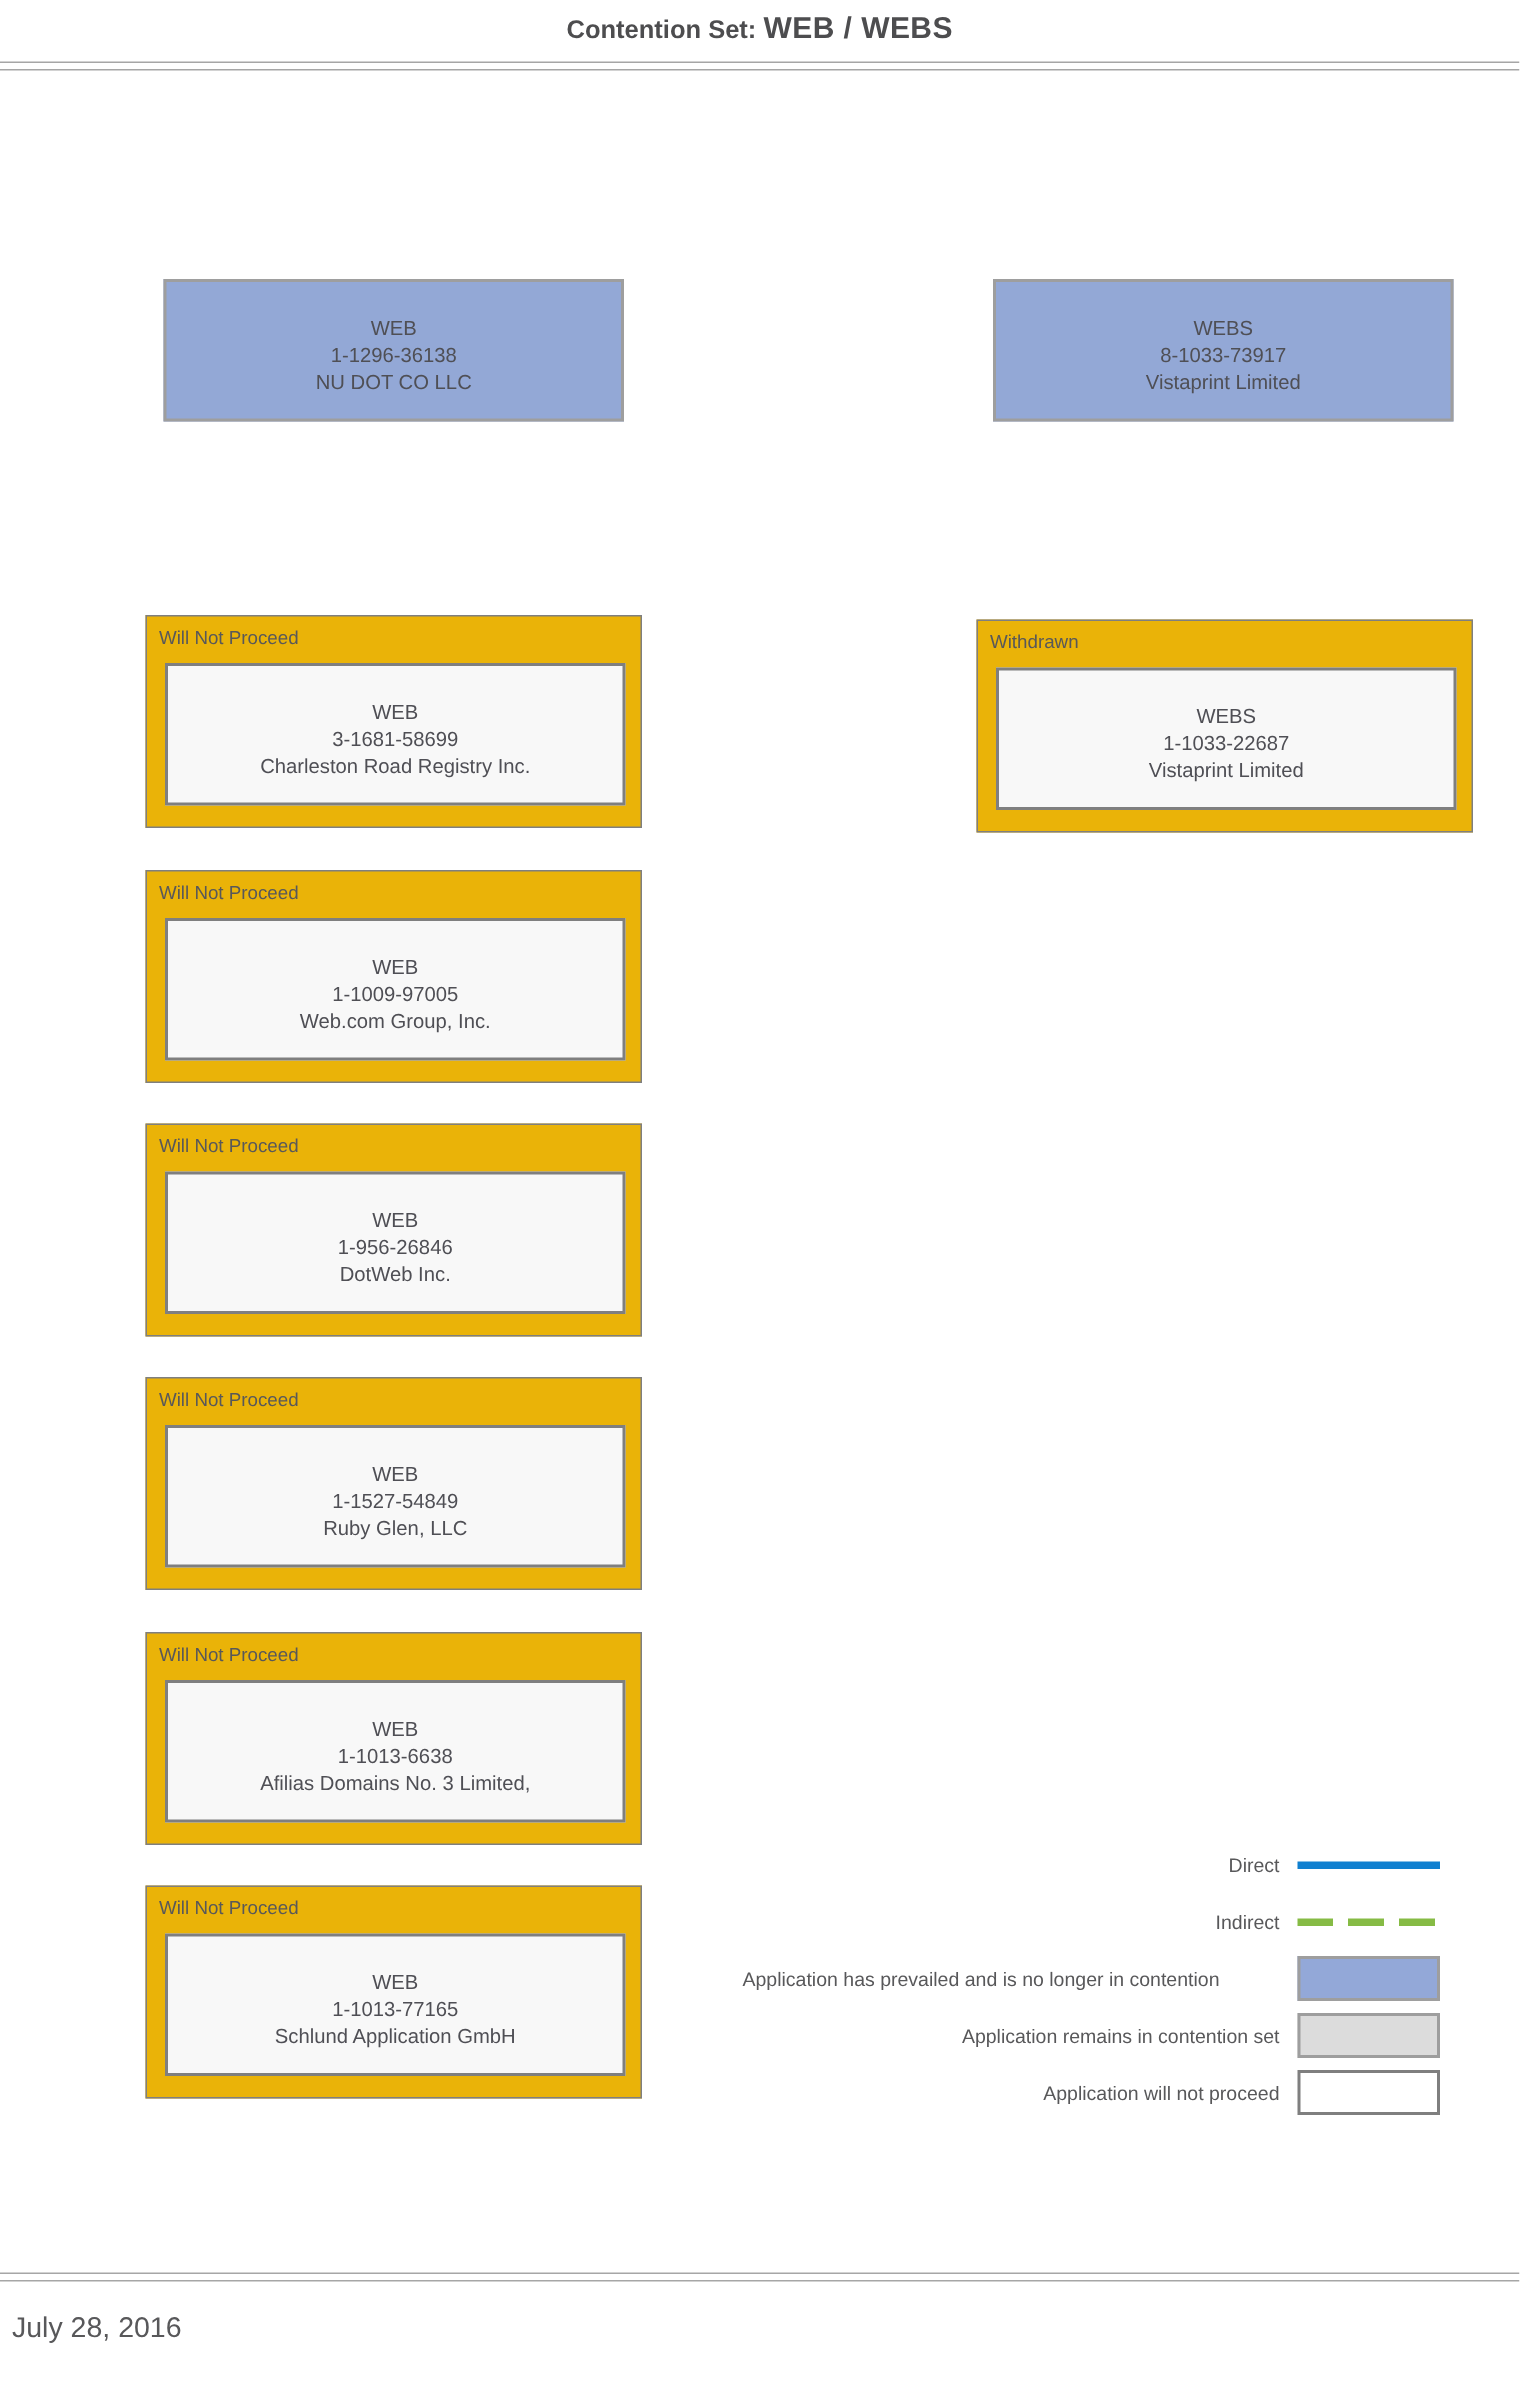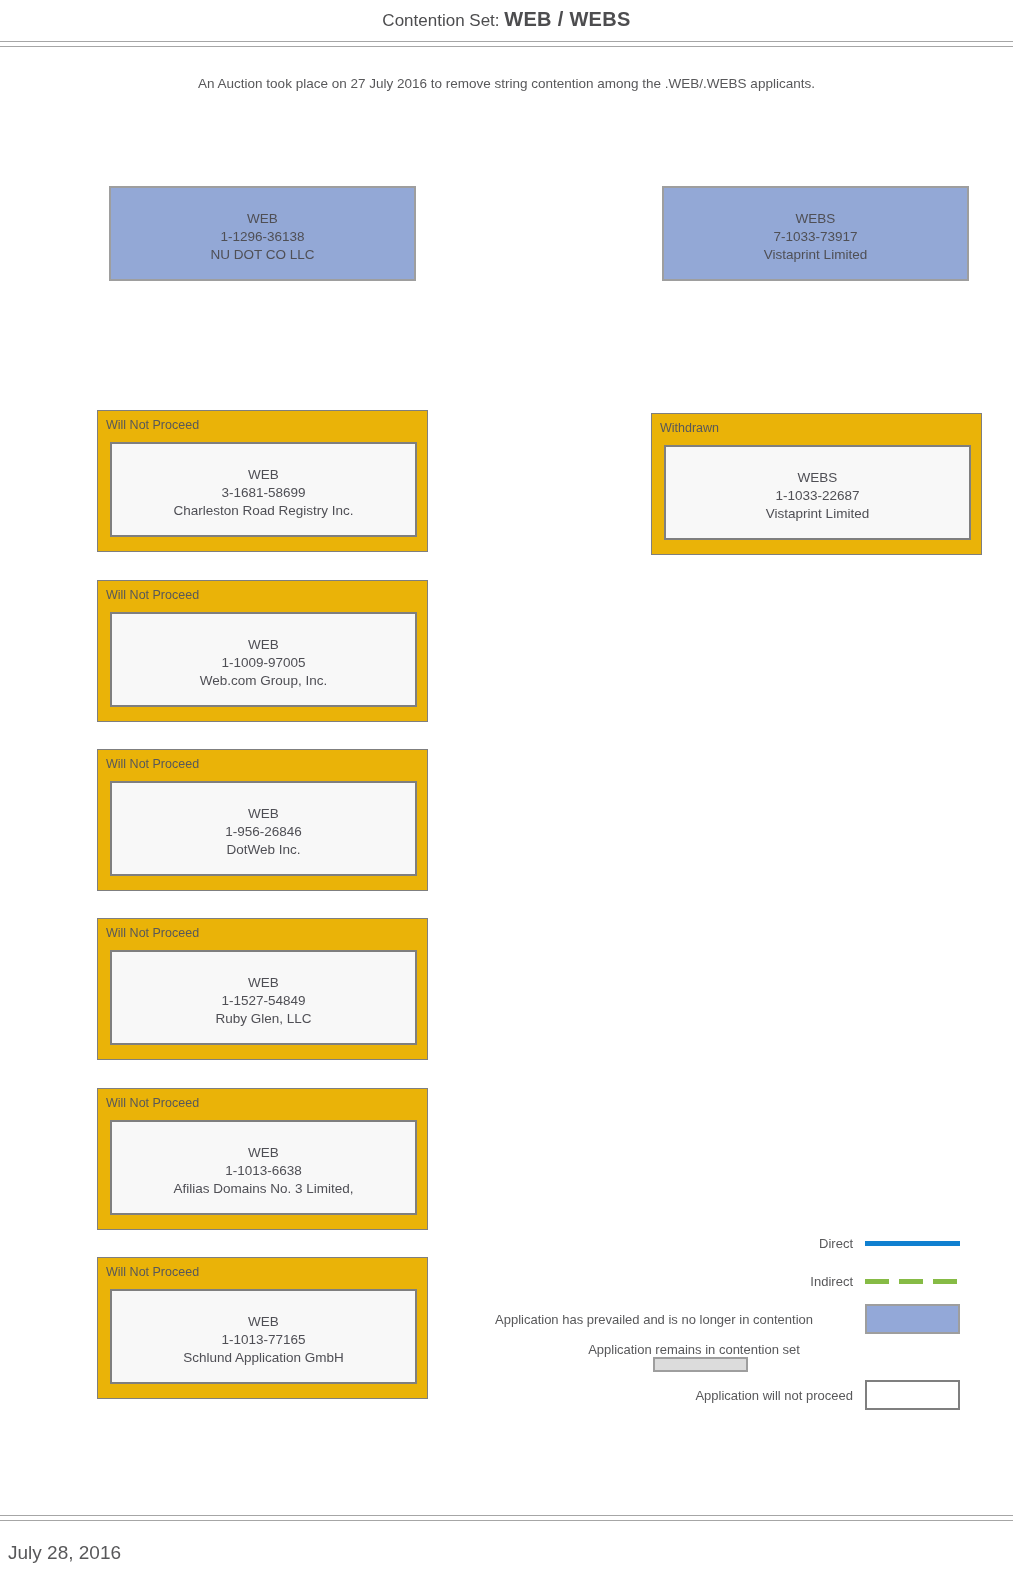--- a/index.html
+++ b/index.html
@@ -29,21 +29,21 @@
     position: absolute;
     left: 0;
     top: 8px;
     width: 1013px;
     text-align: center;
     font-size: 17px;
     color: #4d4d4f;
     white-space: nowrap;
   }
   .header-title .title-label {
-    font-weight: normal;
+    font-weight: bold;
     text-align: right;
   }
   .header-title .title-value {
     font-weight: bold;
     font-size: 20px;
     letter-spacing: 0.3px;
   }
   .rule-double {
     position: absolute;
     left: 0;
@@ -149,21 +149,21 @@
     right: 0;
     width: 520px;
     height: 30px;
     display: flex;
     align-items: center;
     justify-content: flex-end;
   }
   .legend-row-0 { top: 0px; }
   .legend-row-1 { top: 38px; }
   .legend-row-2 { top: 76px; gap: 40px; }
-  .legend-row-3 { top: 114px; flex-direction: column; }
+  .legend-row-3 { top: 114px; }
   .legend-row-4 { top: 152px; }
 
   .legend-label {
     font-size: 13px;
     color: #58585a;
     white-space: nowrap;
     margin-right: 12px;
   }
   .legend-line-solid {
     width: 95px;
@@ -204,32 +204,31 @@
 
 <div class="page-header">
   <div class="header-title">
     <span class="title-label">Contention Set:</span>
     <span class="title-value">WEB / WEBS</span>
   </div>
 </div>
 <div class="rule-double rule-top"></div>
 
 <div class="intro">
-  <span class="intro-line">An Auction took place on 27 July 2016 to remove string contention among the .WEB/.WEBS applicants.</span>
 </div>
 
 <div class="winner-box winner-web">
   <span class="ln">WEB</span>
   <span class="ln">1-1296-36138</span>
   <span class="ln">NU DOT CO LLC</span>
 </div>
 
 <div class="winner-box winner-webs">
   <span class="ln">WEBS</span>
-  <span class="ln">7-1033-73917</span>
+  <span class="ln">8-1033-73917</span>
   <span class="ln">Vistaprint Limited</span>
 </div>
 
 <div class="status-group grp-0">
   <span class="status-label">Will Not Proceed</span>
   <div class="app-box">
     <span class="ln">WEB</span>
     <span class="ln">3-1681-58699</span>
     <span class="ln">Charleston Road Registry Inc.</span>
   </div>

